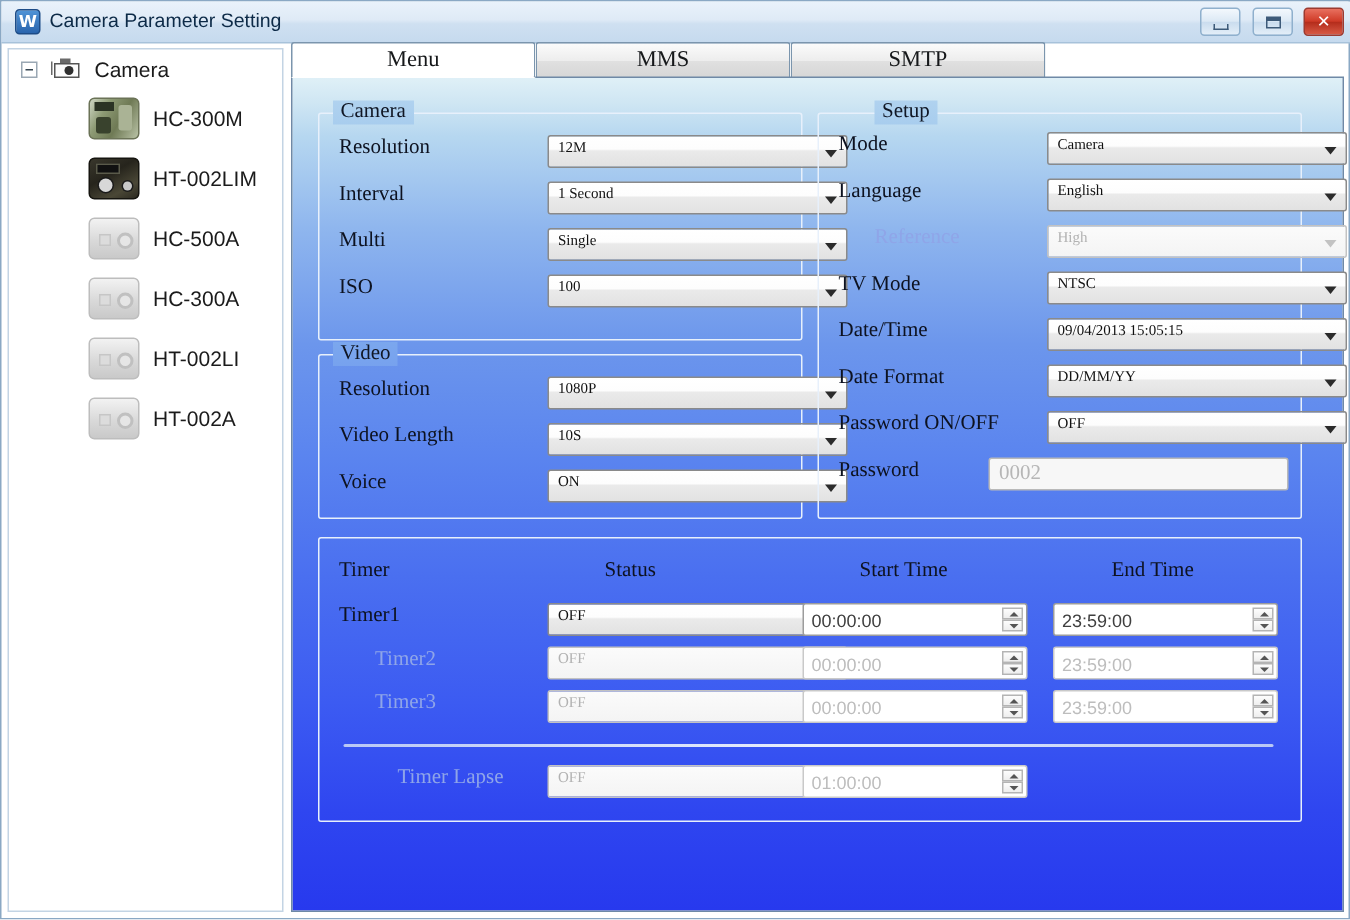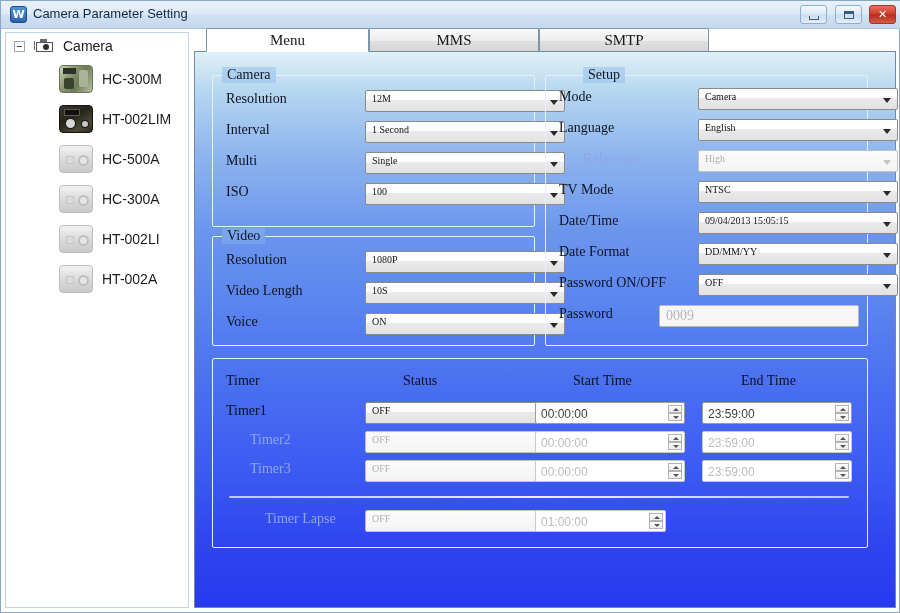--- a/index.html
+++ b/index.html
@@ -169,21 +169,20 @@
     position:absolute;left:0;top:0;height:24px;width:702px;
   }
   .tab{
     position:absolute;top:0;height:24px;
     border:1px solid #7b95ad;border-bottom:none;
     background:linear-gradient(to bottom,#fbfbfb,#ededed 50%,#e0e0e0 51%,#d6d6d6);
     text-align:center;line-height:22px;
     font-family:"Liberation Serif", serif;font-size:15px;color:#16181a;
     box-sizing:border-box;
     border-radius:2px 2px 0 0;
-    margin-left:12px;
   }
   .tab.active{
     background:#ffffff;
     border-bottom:1px solid #ffffff;
     font-weight:normal;
     z-index:3;
   }
   .tab.t1{left:0px;width:163px;}
   .tab.t2{left:163px;width:170px;}
   .tab.t3{left:333px;width:170px;}
@@ -492,21 +491,21 @@
         <div class="row" style="top:198px">
           <span class="lbl">Password ON/OFF</span>
           <span class="combo" style="left:113px;width:200px">
             <span class="val">OFF</span>
             <span class="arrow"></span>
           </span>
         </div>
         <div class="row" style="top:229px">
           <span class="lbl">Password</span>
           <span class="txtbox" style="left:113px;width:200px">
-            <span class="val">0009</span>
+            <span class="val">0002</span>
           </span>
         </div>
       </div>
 
       <div class="gbox timer">
 
         <div class="thead" style="left:13px;top:14px">Timer</div>
         <div class="thead" style="left:190px;top:14px">Status</div>
         <div class="thead" style="left:360px;top:14px">Start Time</div>
         <div class="thead" style="left:528px;top:14px">End Time</div>
@@ -578,21 +577,21 @@
         </div>
 
         <div class="tsep" style="top:137px"></div>
 
         <div class="row" style="top:151px">
           <span class="lbl dim" style="left:28px">Timer Lapse</span>
           <span class="combo disabled" style="left:113px;width:200px">
             <span class="val">OFF</span>
             <span class="arrow"></span>
           </span>
-          <span class="spin disabled" style="left:322px;width:131px">
+          <span class="spin disabled" style="left:322px;width:150px">
             <span class="val">01:00:00</span>
             <span class="btns">
                 <span class="up"></span>
                 <span class="dn"></span>
               </span>
           </span>
         </div>
       </div>
 
     </div>

